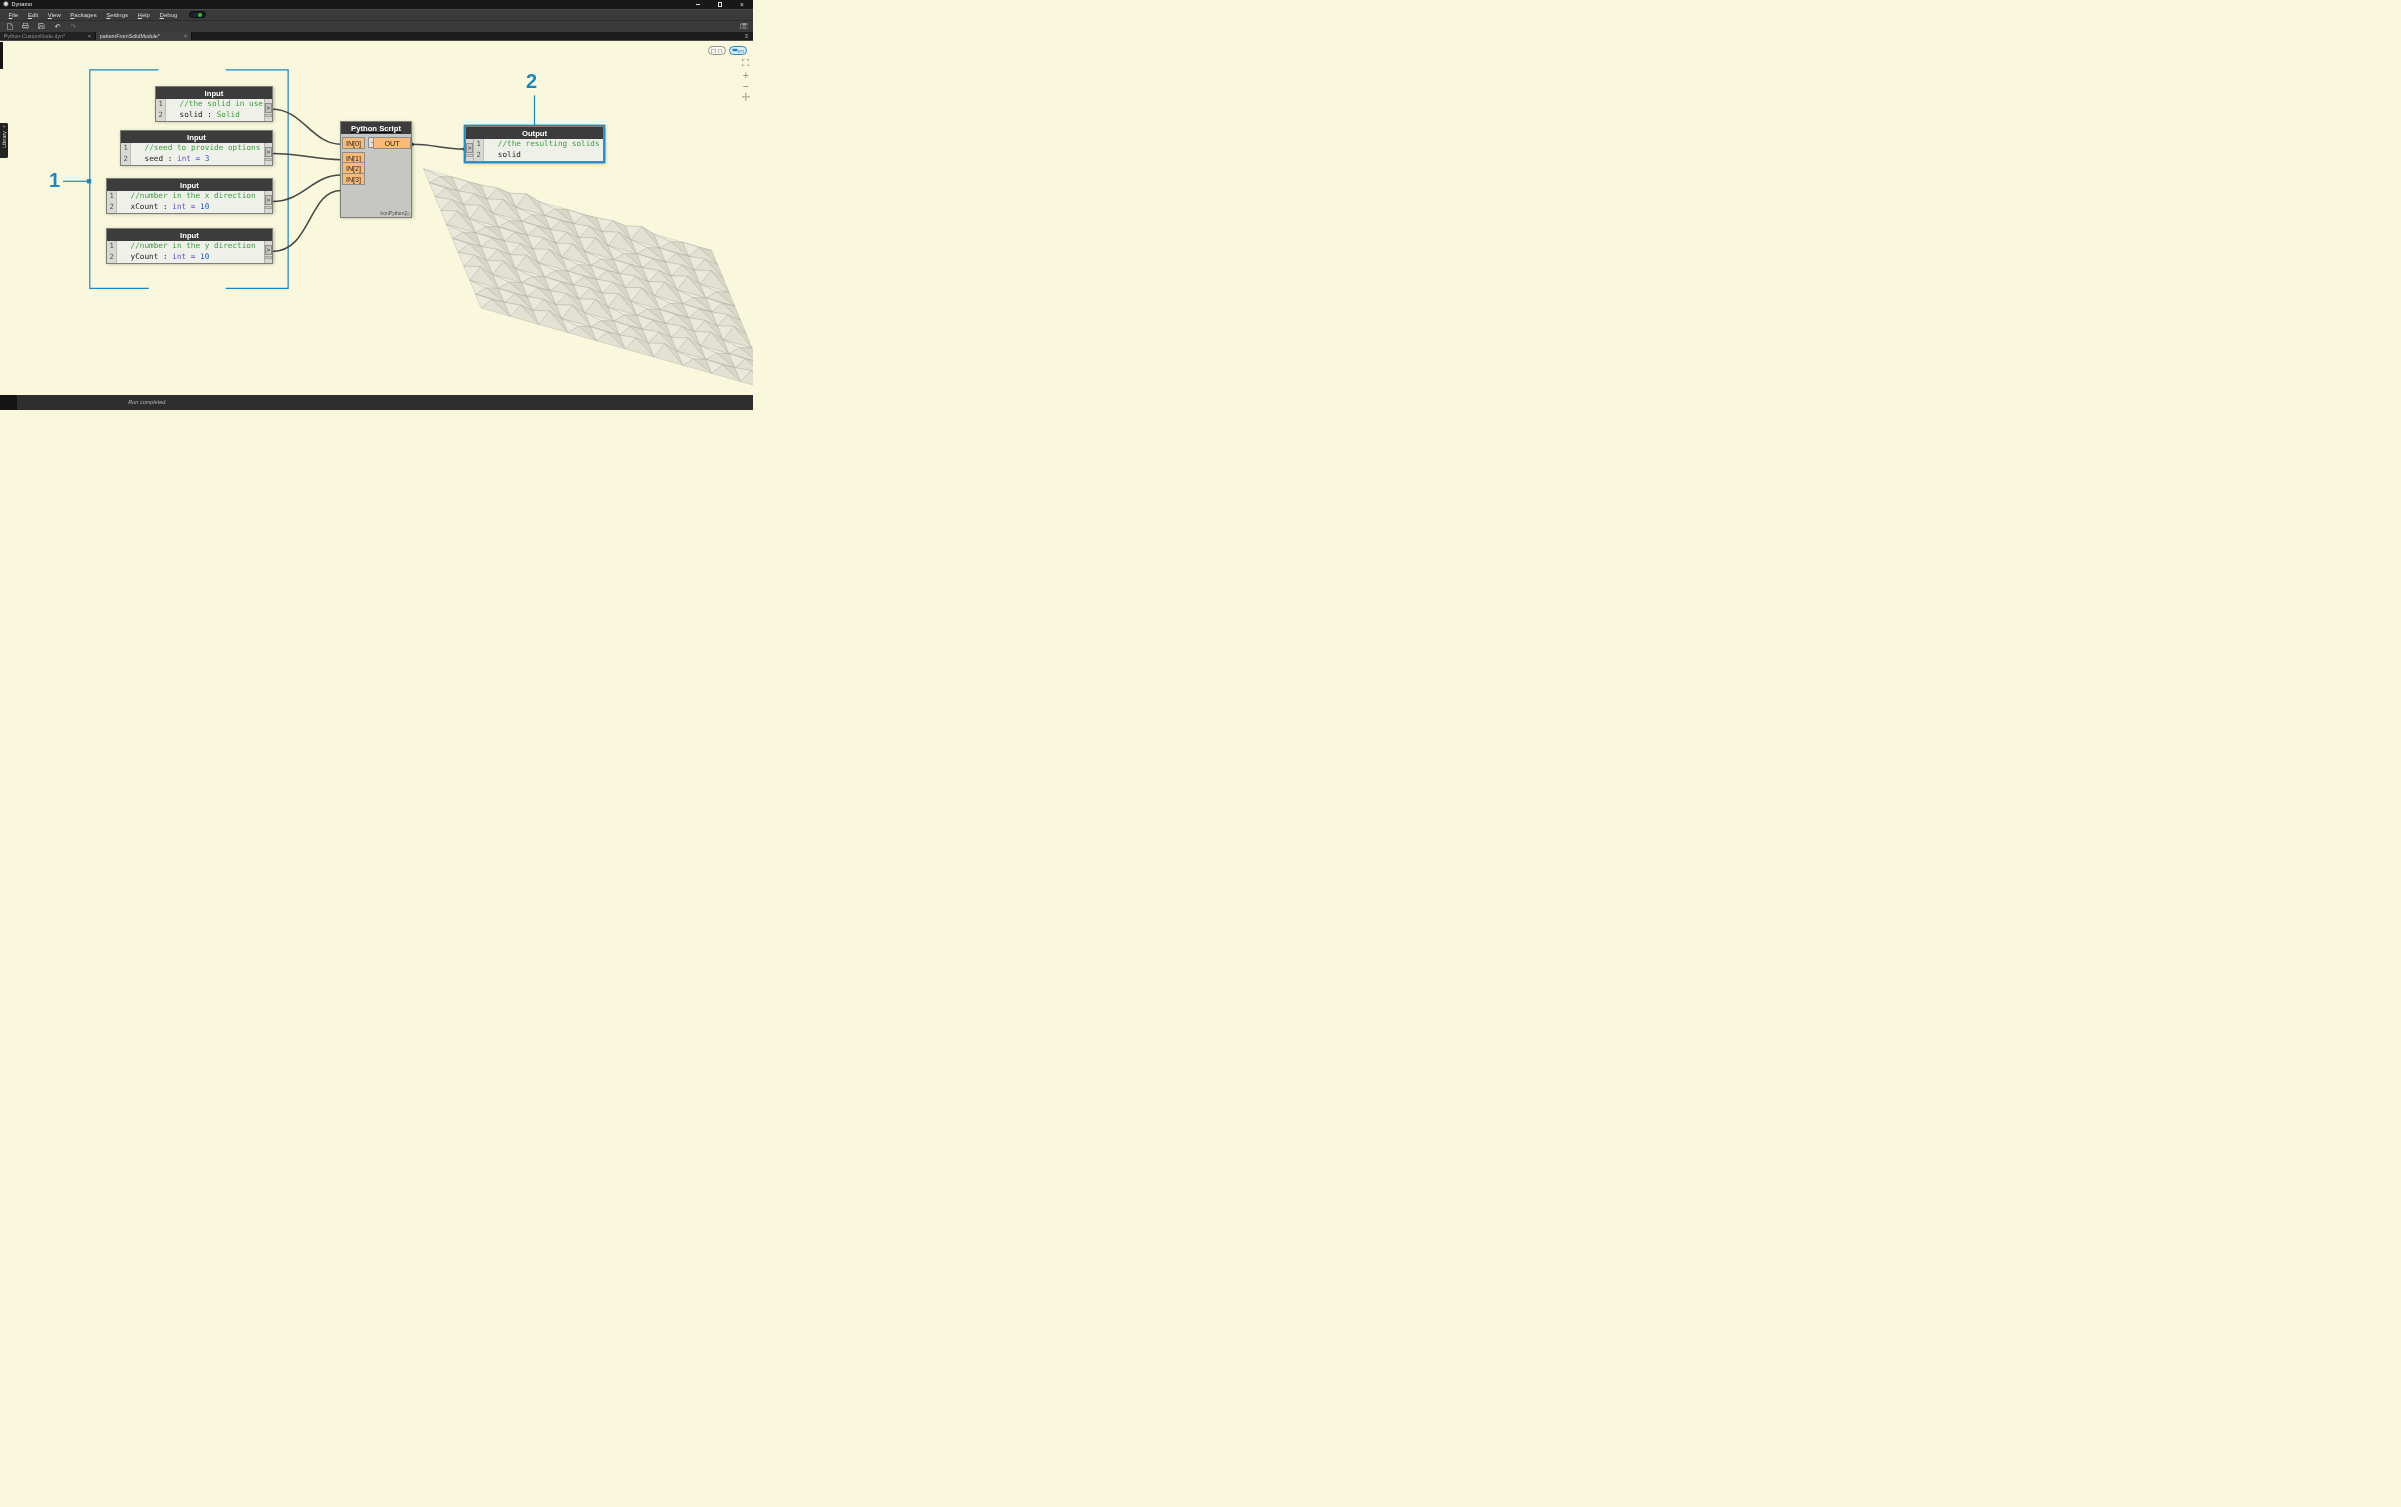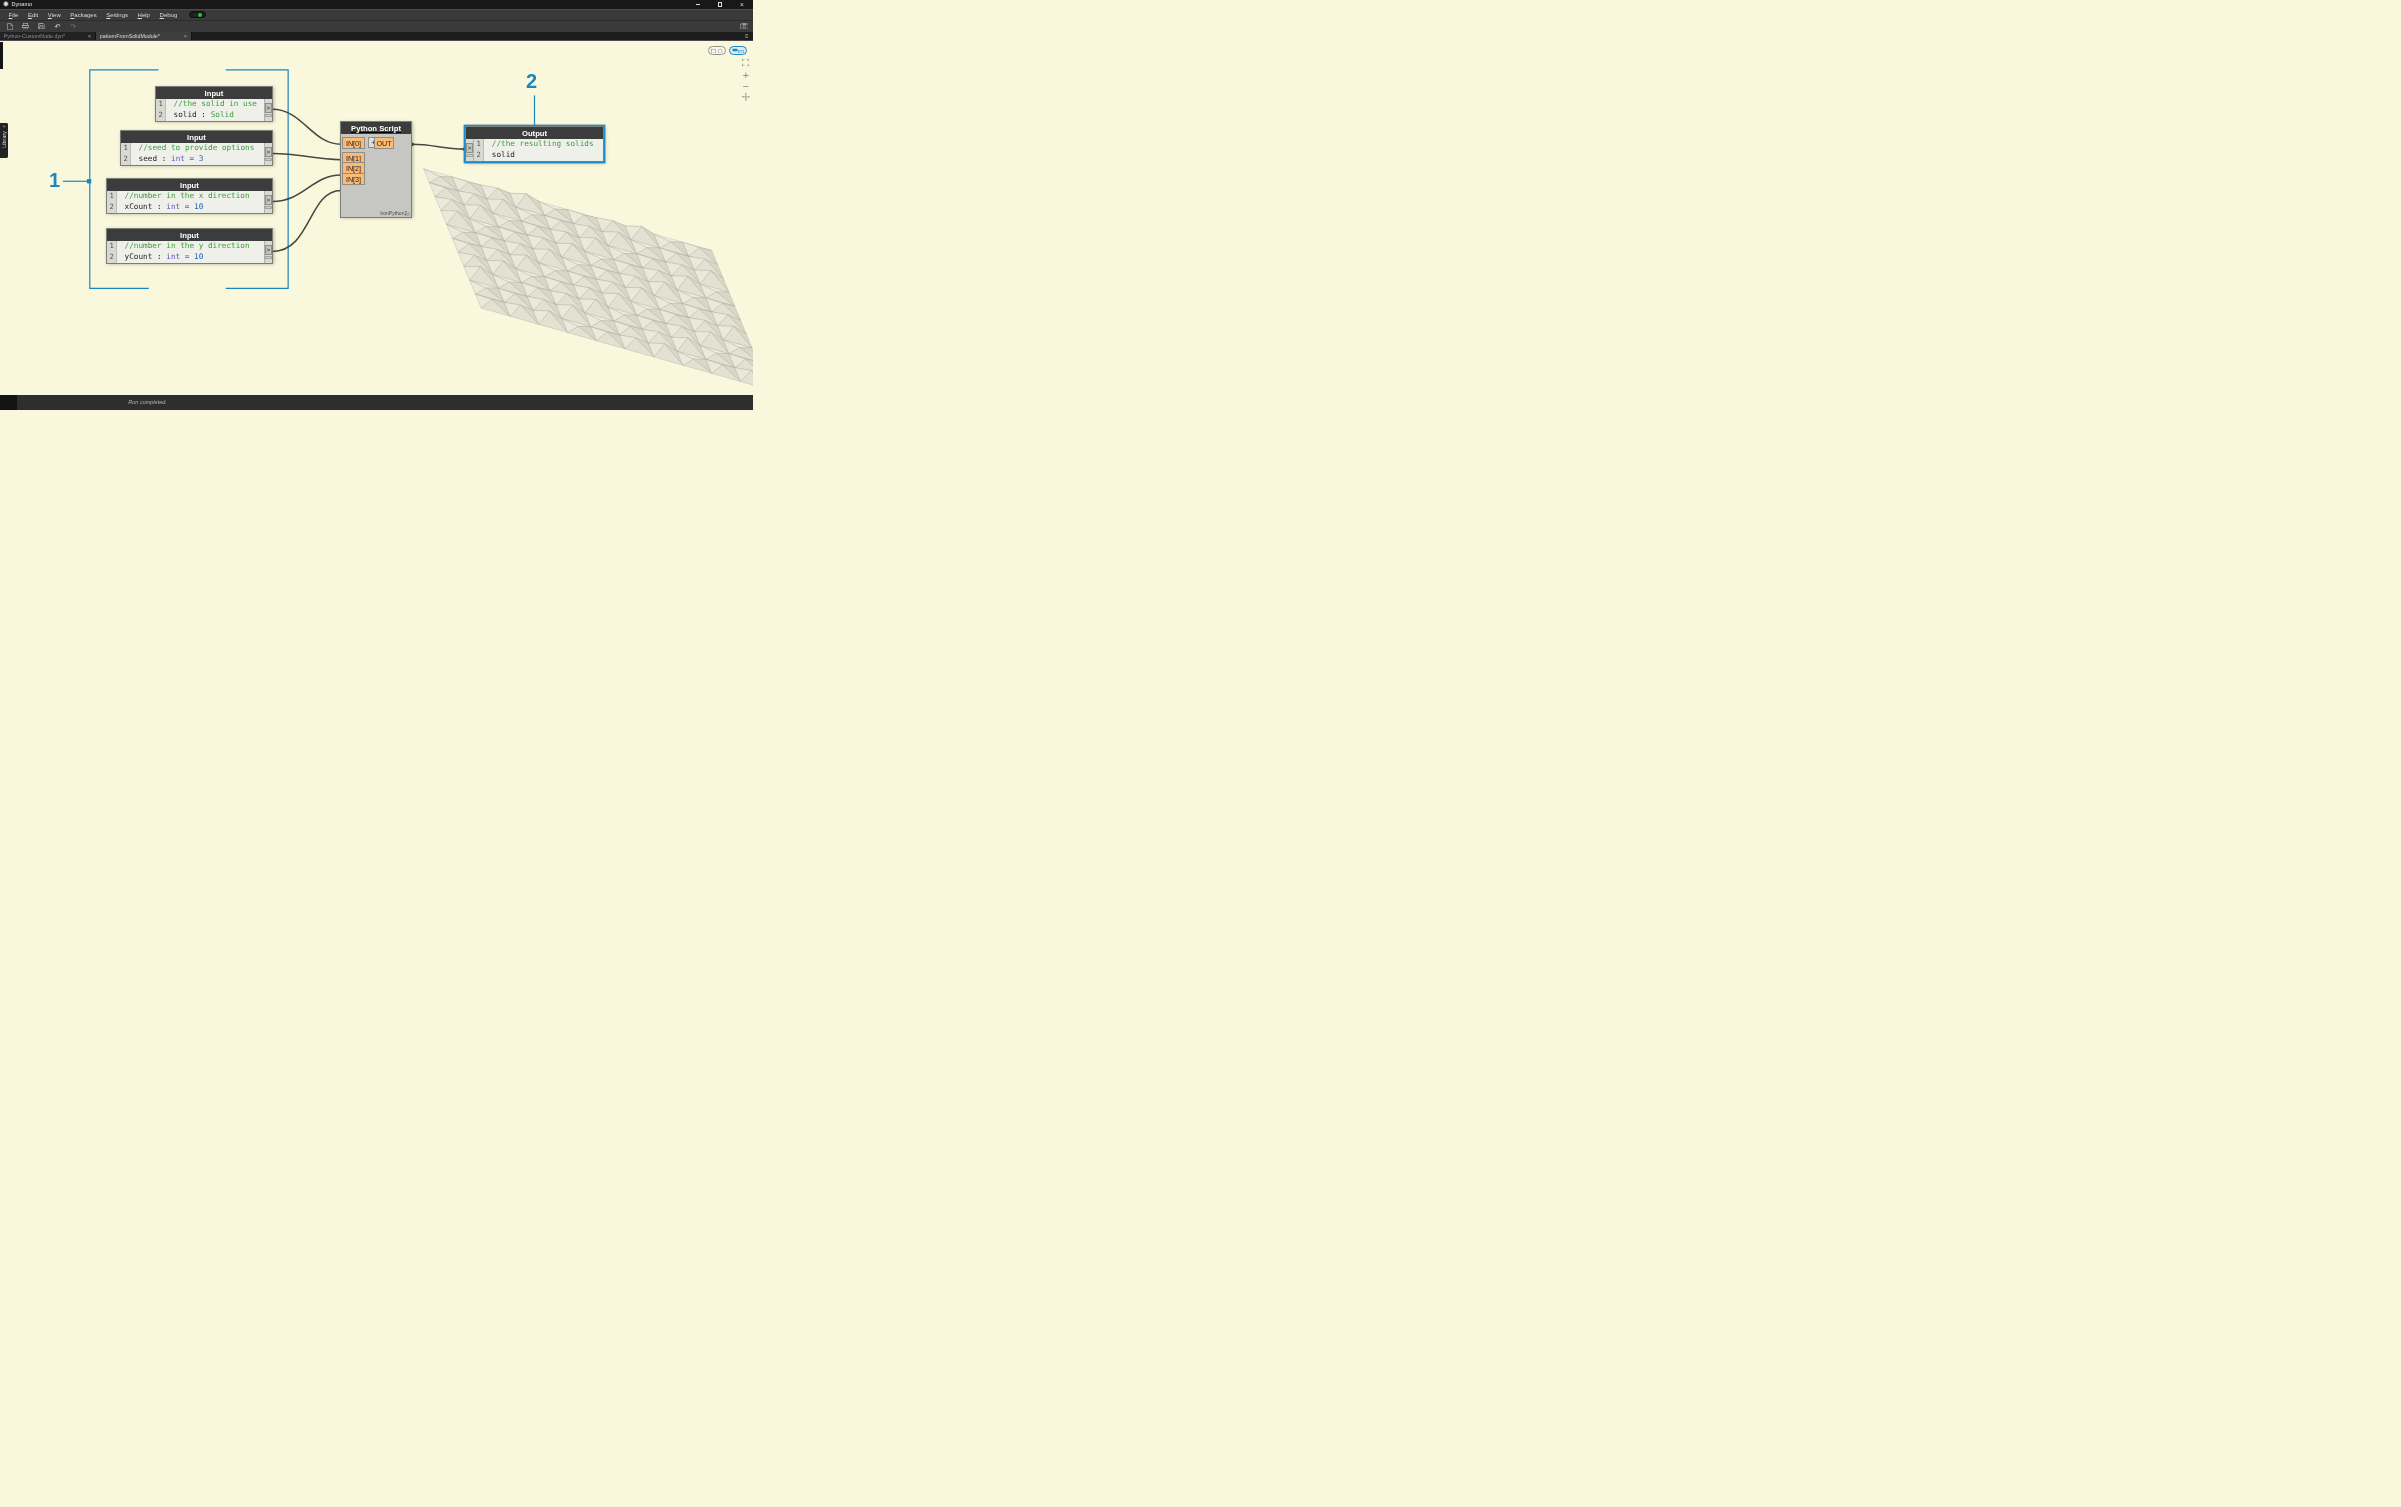--- a/index.html
+++ b/index.html
@@ -45,36 +45,36 @@
   .annot-label { position:absolute; color:#1b87c0; font-weight:bold; font-size:20px; line-height:1; }
   #lbl1 { left:49px; top:129px; }
   #lbl2 { left:526px; top:30px; }
 
   
   .node { position:absolute; border:0.5px solid #7e7e78; background:#f0f0ea; box-shadow:1px 1.4px 3.4px rgba(0,0,0,0.28); }
   .node-header { background:#3c3c3c; color:#ffffff; font-weight:bold; font-size:7.7px; text-align:center; padding:1.4px 0 1.9px 0; }
   .node-body { position:relative; background:#f0f0ea; font-family:"DejaVu Sans Mono", monospace; font-size:7.7px; }
   .code-line { display:flex; height:10.6px; line-height:10.6px; }
   .ln { width:9.6px; background:#d9d9d3; color:#4f4f4f; text-align:right; padding-right:1.9px; font-size:7.2px; border-right:0.5px solid #bdbdb7; flex:0 0 auto; }
-  .code { padding-left:8px; white-space:pre; color:#1d1d1d; }
+  .code { padding-left:14px; white-space:pre; color:#1d1d1d; }
   .tok-cm { color:#3aa03d; } .tok-ty { color:#3aa03d; }
   .tok-kw { color:#5656cf; } .tok-num { color:#2060c8; } .tok-pl { color:#1d1d1d; }
   .input-node .code-line { margin-right:8.2px; }
   .output-node .code-line { margin-left:8.2px; }
 
   .out-port { position:absolute; right:0; top:0; bottom:0; width:8.2px; background:#d9d9d3; border-left:0.5px solid #b0b0aa; display:flex; flex-direction:column; align-items:center; justify-content:center; gap:1px; }
   .in-port  { position:absolute; left:0;  top:0; bottom:0; width:8.2px; background:#d9d9d3; border-right:0.5px solid #b0b0aa; display:flex; flex-direction:column; align-items:center; justify-content:center; gap:1px; }
   .port-chip { width:7.2px; height:9.6px; background:#c4c4bf; border:0.5px solid #8e8e88; color:#2e2e2e; font-size:6.2px; line-height:8.6px; text-align:center; font-family:"DejaVu Sans Mono", monospace; }
   .port-nub { width:7.2px; height:3.4px; background:#cfcfc9; border:0.5px solid #a5a59f; }
 
   .python-node { width:72px; }
   .py-body { position:relative; height:83px; background:#c6c6c3; }
   .py-port { position:absolute; background:#fdba74; border:0.5px solid #8e8e88; font-size:7.2px; color:#222; display:flex; align-items:center; justify-content:center; }
   .py-in { left:1px; width:23px; height:11.5px; }
-  .py-out { right:17px; top:2.9px; width:20px; height:11.5px; }
+  .py-out { right:0; top:2.9px; width:38px; height:11.5px; }
   .py-btn { position:absolute; width:10.6px; height:11px; top:2.9px; background:#dededa; border:0.5px solid #8e8e88; font-size:7.2px; color:#222; display:flex; align-items:center; justify-content:center; }
   .py-engine { position:absolute; right:3.8px; bottom:1.9px; font-size:5px; color:#4c4c4c; }
   .py-body::after { content:""; position:absolute; right:1px; bottom:1px; width:4.8px; height:4.8px;
       background:repeating-linear-gradient(135deg,#97978f 0 0.5px,transparent 0.5px 1.4px); }
 
   .output-node { width:139px; }
   .output-node.selected { box-shadow:0 0 0 1.4px #1d8cc9, 1px 1.4px 3.8px rgba(0,0,0,0.3); }
 
   
   .left-strip { position:absolute; left:0; top:0.5px; width:3.4px; height:27px; background:#151515; }

